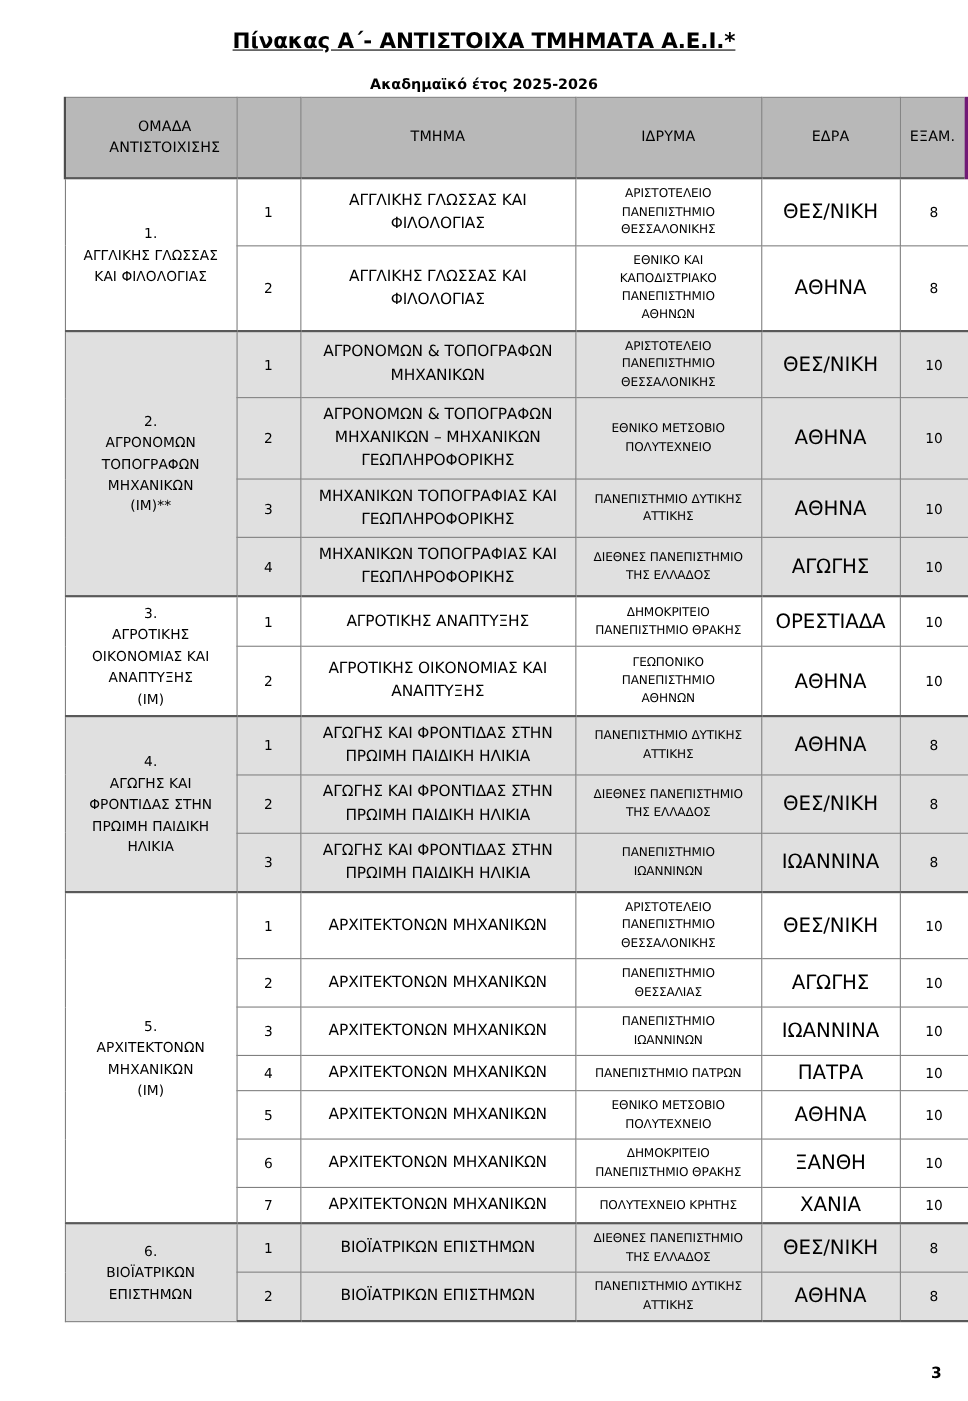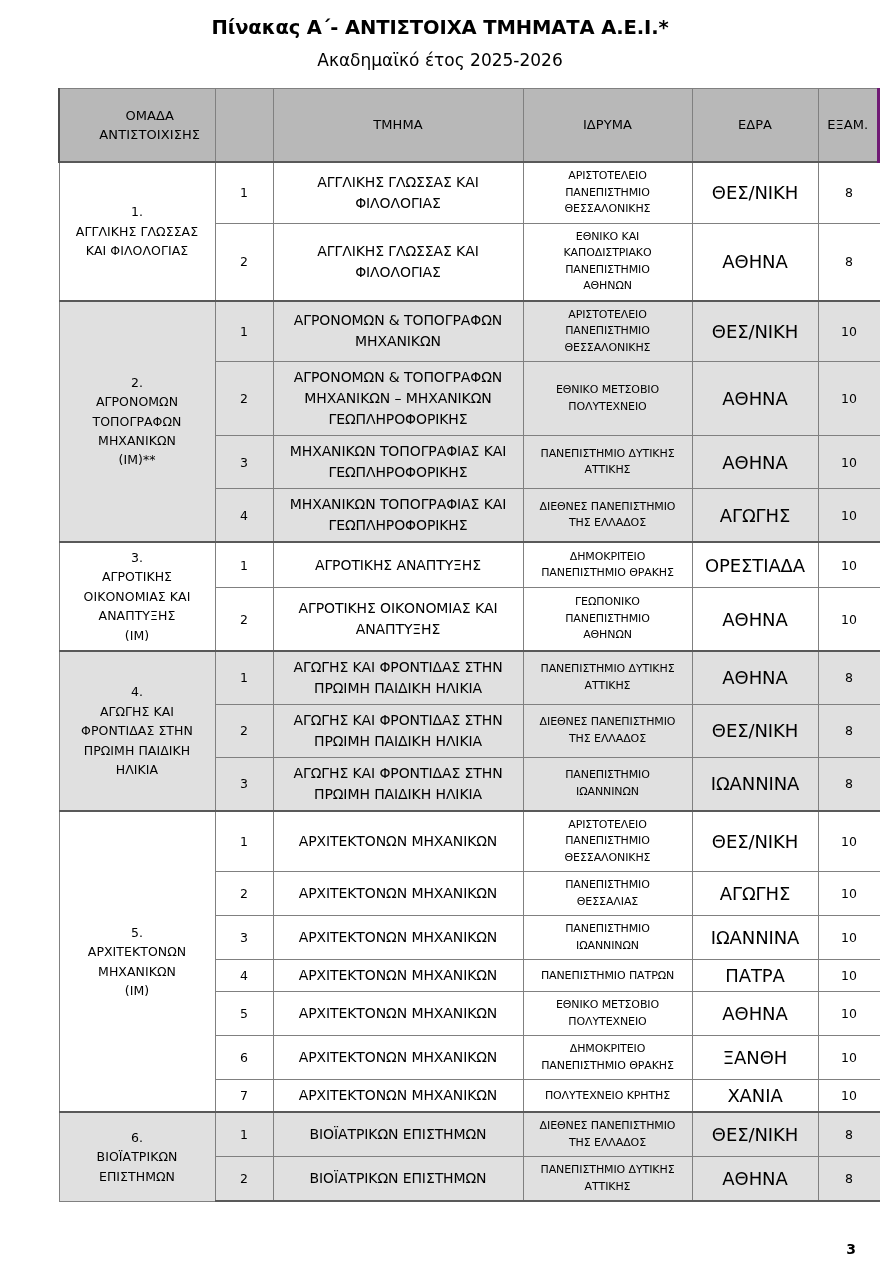--- a/index.html
+++ b/index.html
@@ -26,25 +26,26 @@
   
   .title-block {
     padding-top: 9px;
     text-align: center;
   }
   .doc-title {
     font-size: 19.5px;
     font-weight: bold;
     letter-spacing: -0.1px;
     line-height: 1.32;
-    margin: 6px;
+    margin: 16px;
+    text-decoration: underline;
   }
   .doc-subtitle {
-    font-size: 17px;
-    font-weight: normal;
+    font-size: 13px;
+    font-weight: bold;
     line-height: 1.32;
     margin: 4px;
     padding-top: 2px;
   }
 
   
   .table-wrap {
     position: absolute;
     left: 58px;
     top: 88px;

